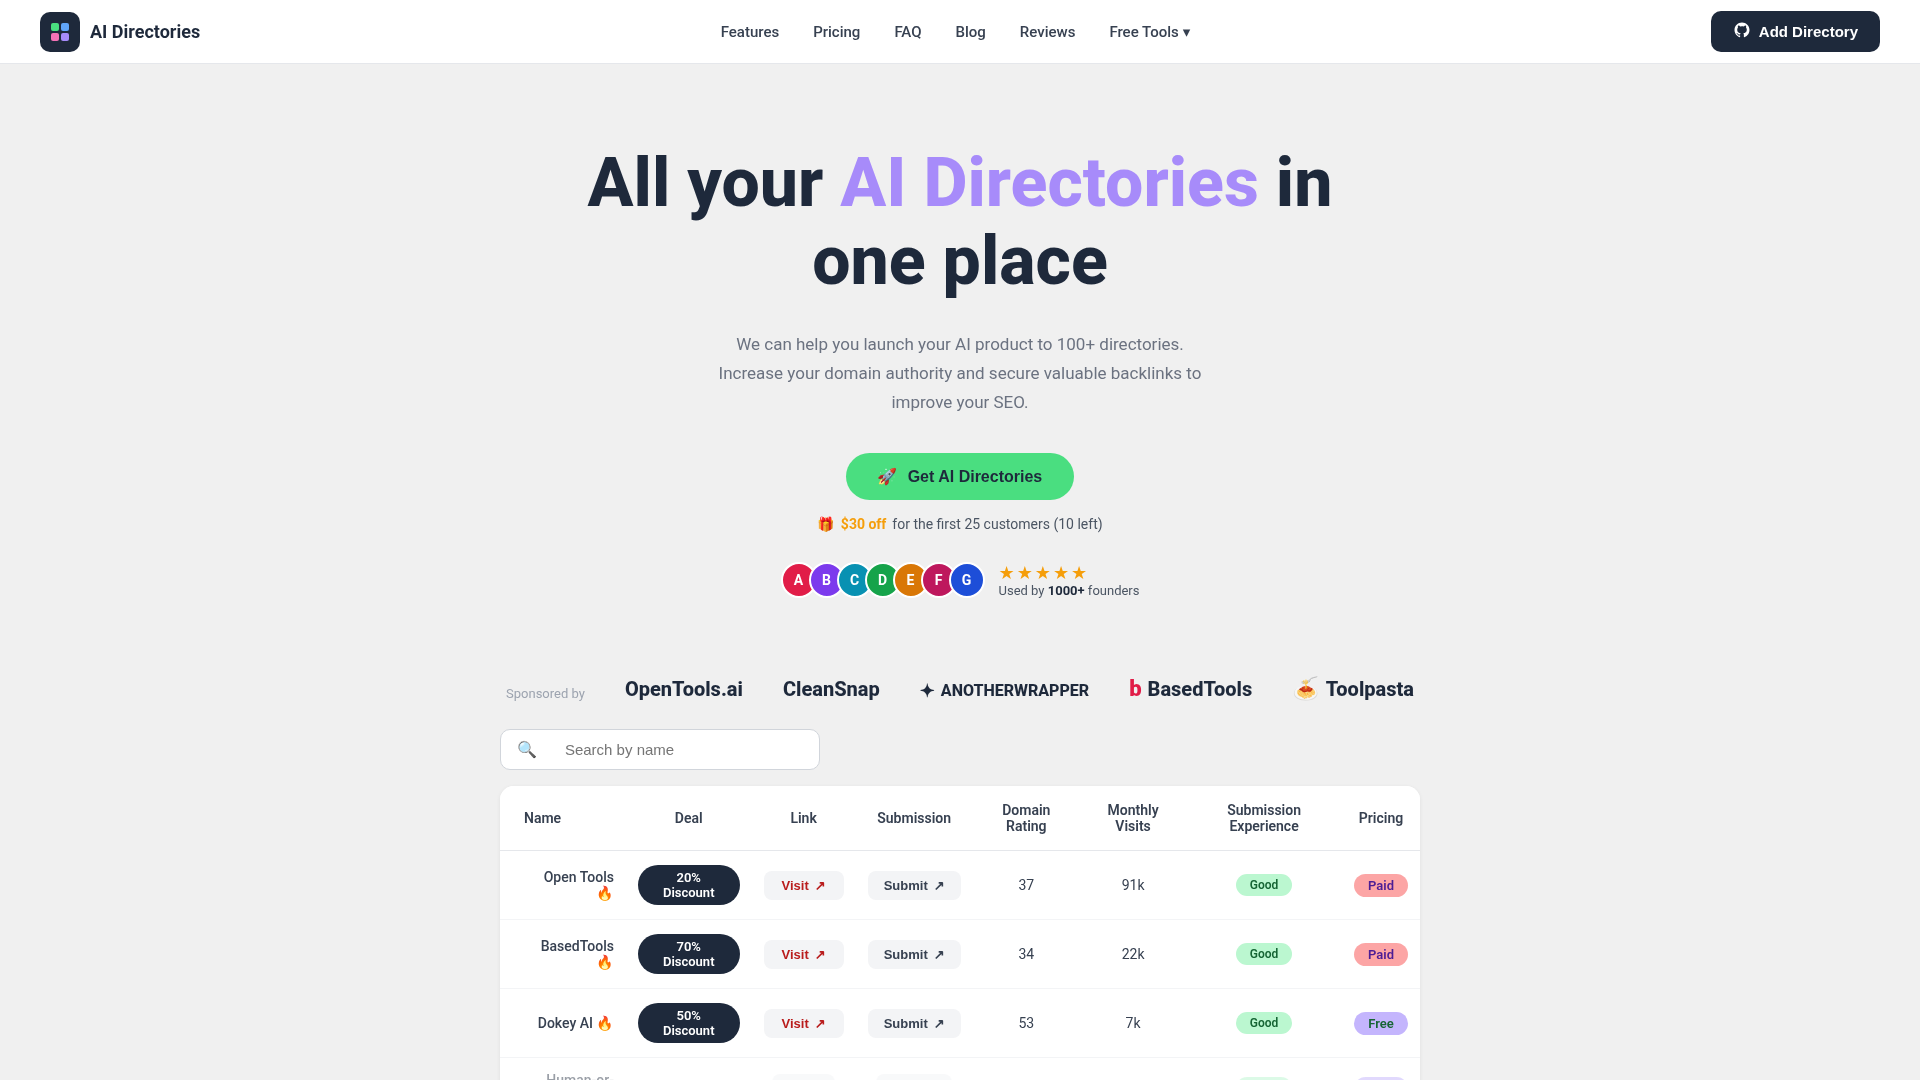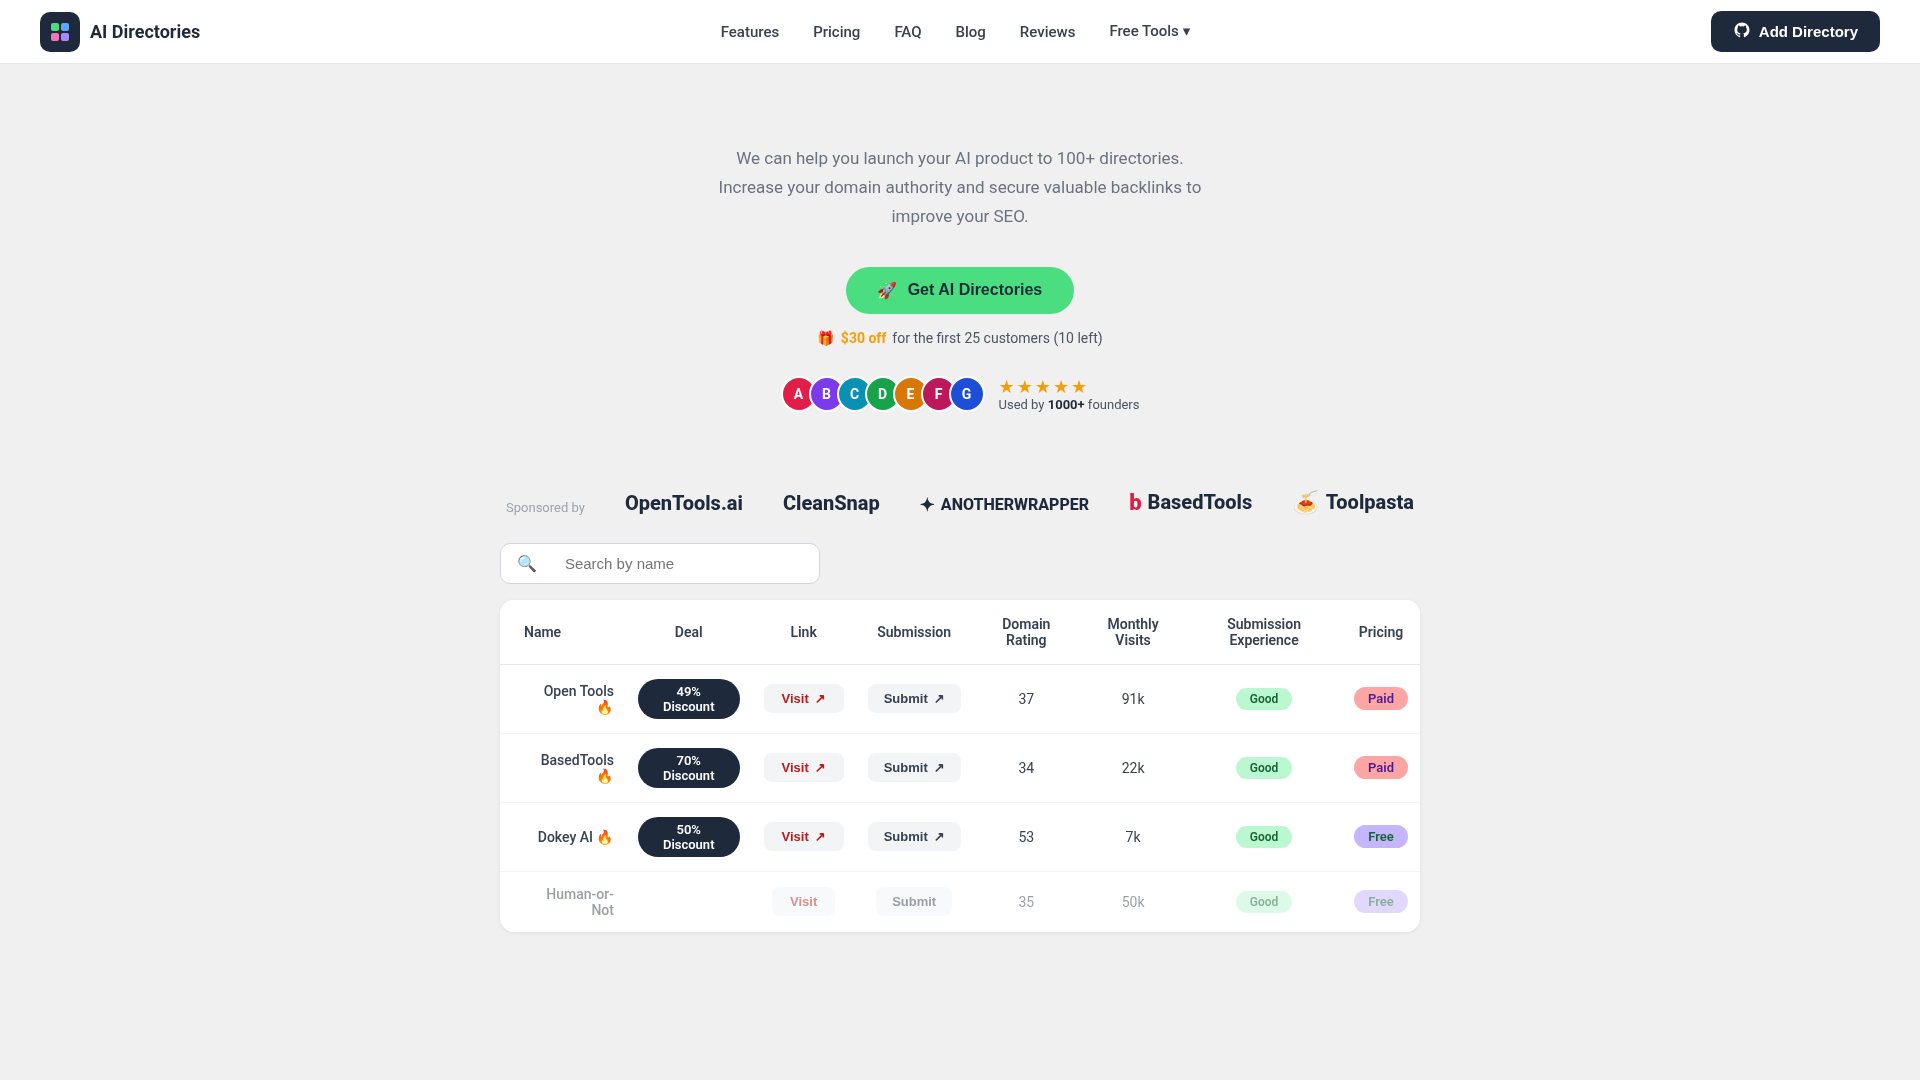--- a/index.html
+++ b/index.html
@@ -21,21 +21,21 @@
     }
     .logo-icon {
       width: 40px; height: 40px; background: #1e293b; border-radius: 10px;
       display: flex; align-items: center; justify-content: center;
     }
     .logo-icon svg { width: 24px; height: 24px; }
     .logo-text {
       font-size: 18px; font-weight: 700; color: #1e293b;
     }
     .nav-links {
-      display: flex; align-items: flex-start; gap: 34px; list-style: none;
+      display: flex; align-items: center; gap: 34px; list-style: none;
     }
     .nav-links a {
       text-decoration: none; color: #374151; font-size: 15px;
       font-weight: 500;
     }
     .free-tools-link {
       display: flex; align-items: center; gap: 4px;
     }
     .add-dir-btn {
       background: #1e293b; color: #fff; border: none; border-radius: 10px;
@@ -194,20 +194,24 @@
     <span>
       <svg width="18" height="18" viewBox="0 0 24 24" fill="white">
         <path d="M12 2C6.477 2 2 6.484 2 12.017c0 4.425 2.865 8.18 6.839 9.504.5.092.682-.217.682-.483 0-.237-.008-.868-.013-1.703-2.782.605-3.369-1.343-3.369-1.343-.454-1.158-1.11-1.466-1.11-1.466-.908-.62.069-.608.069-.608 1.003.07 1.531 1.032 1.531 1.032.892 1.53 2.341 1.088 2.91.832.092-.647.35-1.088.636-1.338-2.22-.253-4.555-1.113-4.555-4.951 0-1.093.39-1.988 1.029-2.688-.103-.253-.446-1.272.098-2.65 0 0 .84-.27 2.75 1.026A9.564 9.564 0 0112 6.844c.85.004 1.705.115 2.504.337 1.909-1.296 2.747-1.027 2.747-1.027.546 1.379.202 2.398.1 2.651.64.7 1.028 1.595 1.028 2.688 0 3.848-2.339 4.695-4.566 4.943.359.309.678.92.678 1.855 0 1.338-.012 2.419-.012 2.747 0 .268.18.58.688.482A10.019 10.019 0 0022 12.017C22 6.484 17.522 2 12 2z"></path>
       </svg>
     </span>
     <span>Add Directory</span>
   </button>
 </nav>
 
 <section class="hero">
+  <h1>
+    <span>All your </span><span class="ai">AI Directories</span><span> in</span><br>
+    <span>one place</span>
+  </h1>
   <p class="hero-sub" style="white-space: pre-line;">We can help you launch your AI product to 100+ directories.
 Increase your domain authority and secure valuable backlinks to
 improve your SEO.</p>
 
   <button class="cta-btn">
     <span>🚀</span>
     <span>Get AI Directories</span>
   </button>
 
   <div class="discount-row">
@@ -268,21 +272,21 @@
         <th>Submission</th>
         <th>Domain Rating</th>
         <th>Monthly Visits</th>
         <th>Submission Experience</th>
         <th>Pricing</th>
       </tr>
     </thead>
     <tbody id="table-body">
     <tr>
           <td>Open Tools <span class="icon-small">🔥</span></td>
-          <td><span class="deal-badge">49% Discount</span></td>
+          <td><span class="deal-badge">20% Discount</span></td>
           <td><button class="btn-visit">Visit <span>↗</span></button></td>
           <td><button class="btn-submit">Submit <span>↗</span></button></td>
           <td>37</td>
           <td>91k</td>
           <td><span class="badge-good">Good</span></td>
           <td><span class="badge-paid">Paid</span></td>
         </tr>
         <tr>
           <td>BasedTools <span class="icon-small">🔥</span></td>
           <td><span class="deal-badge">70% Discount</span></td>

